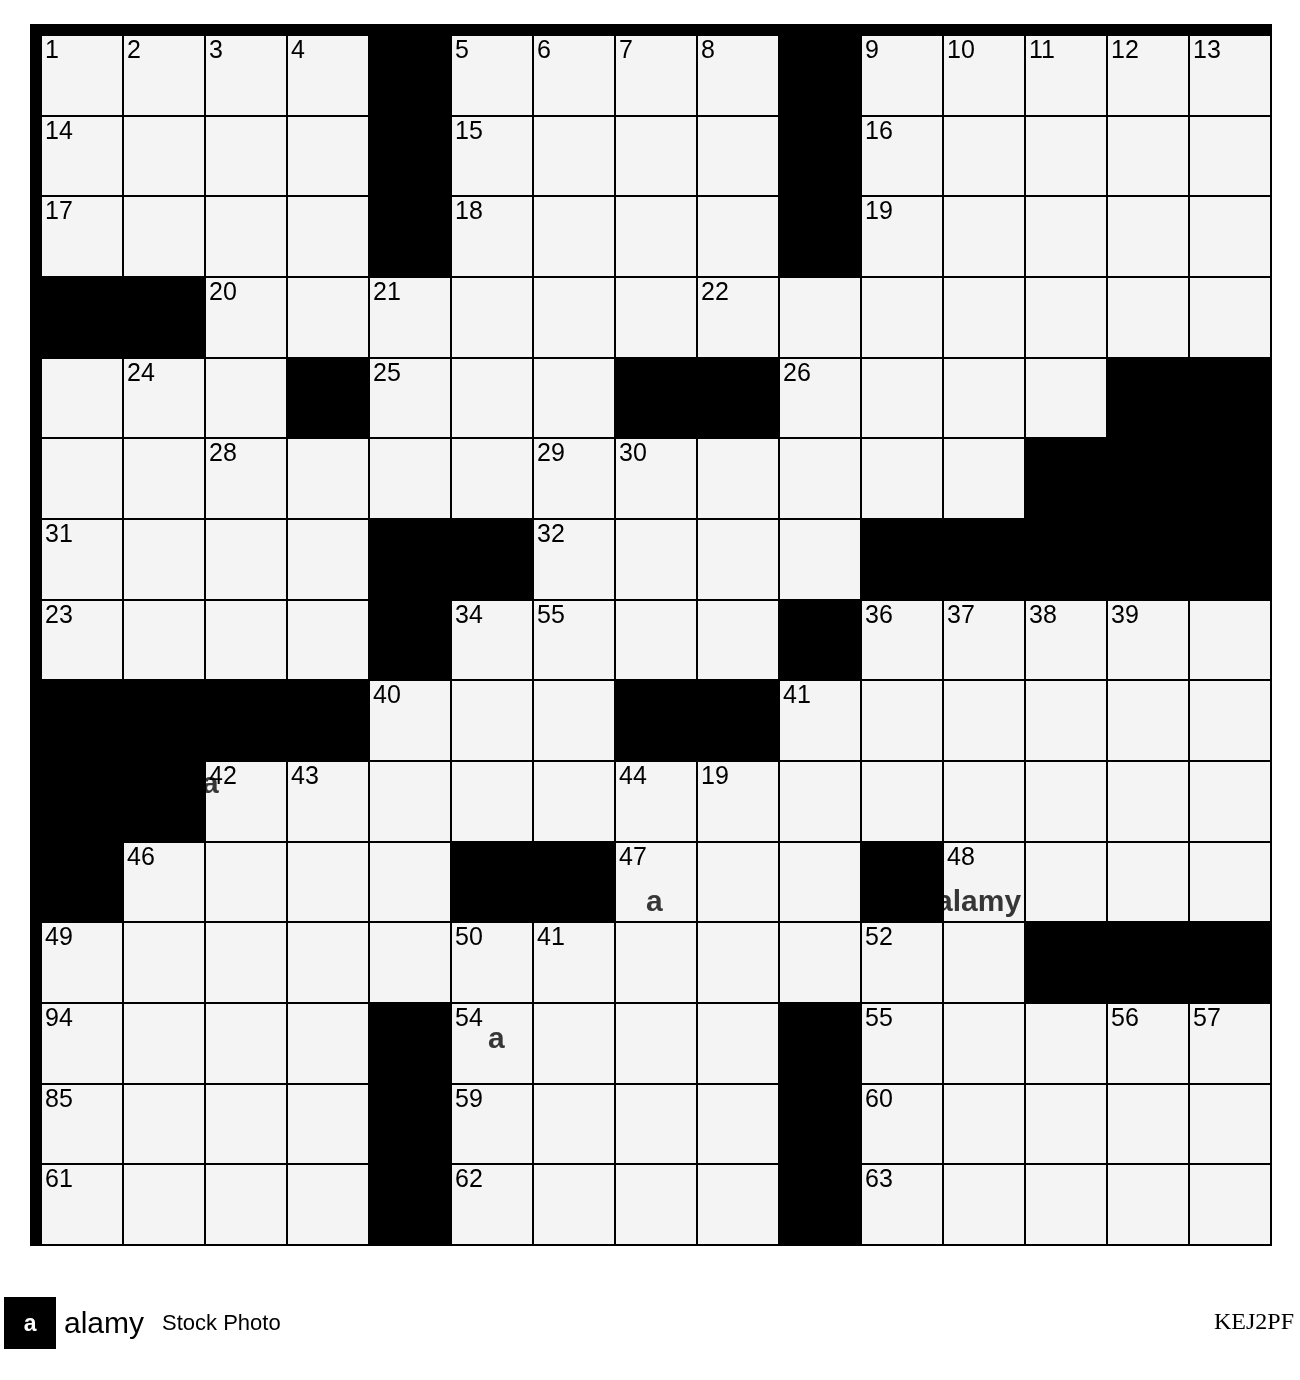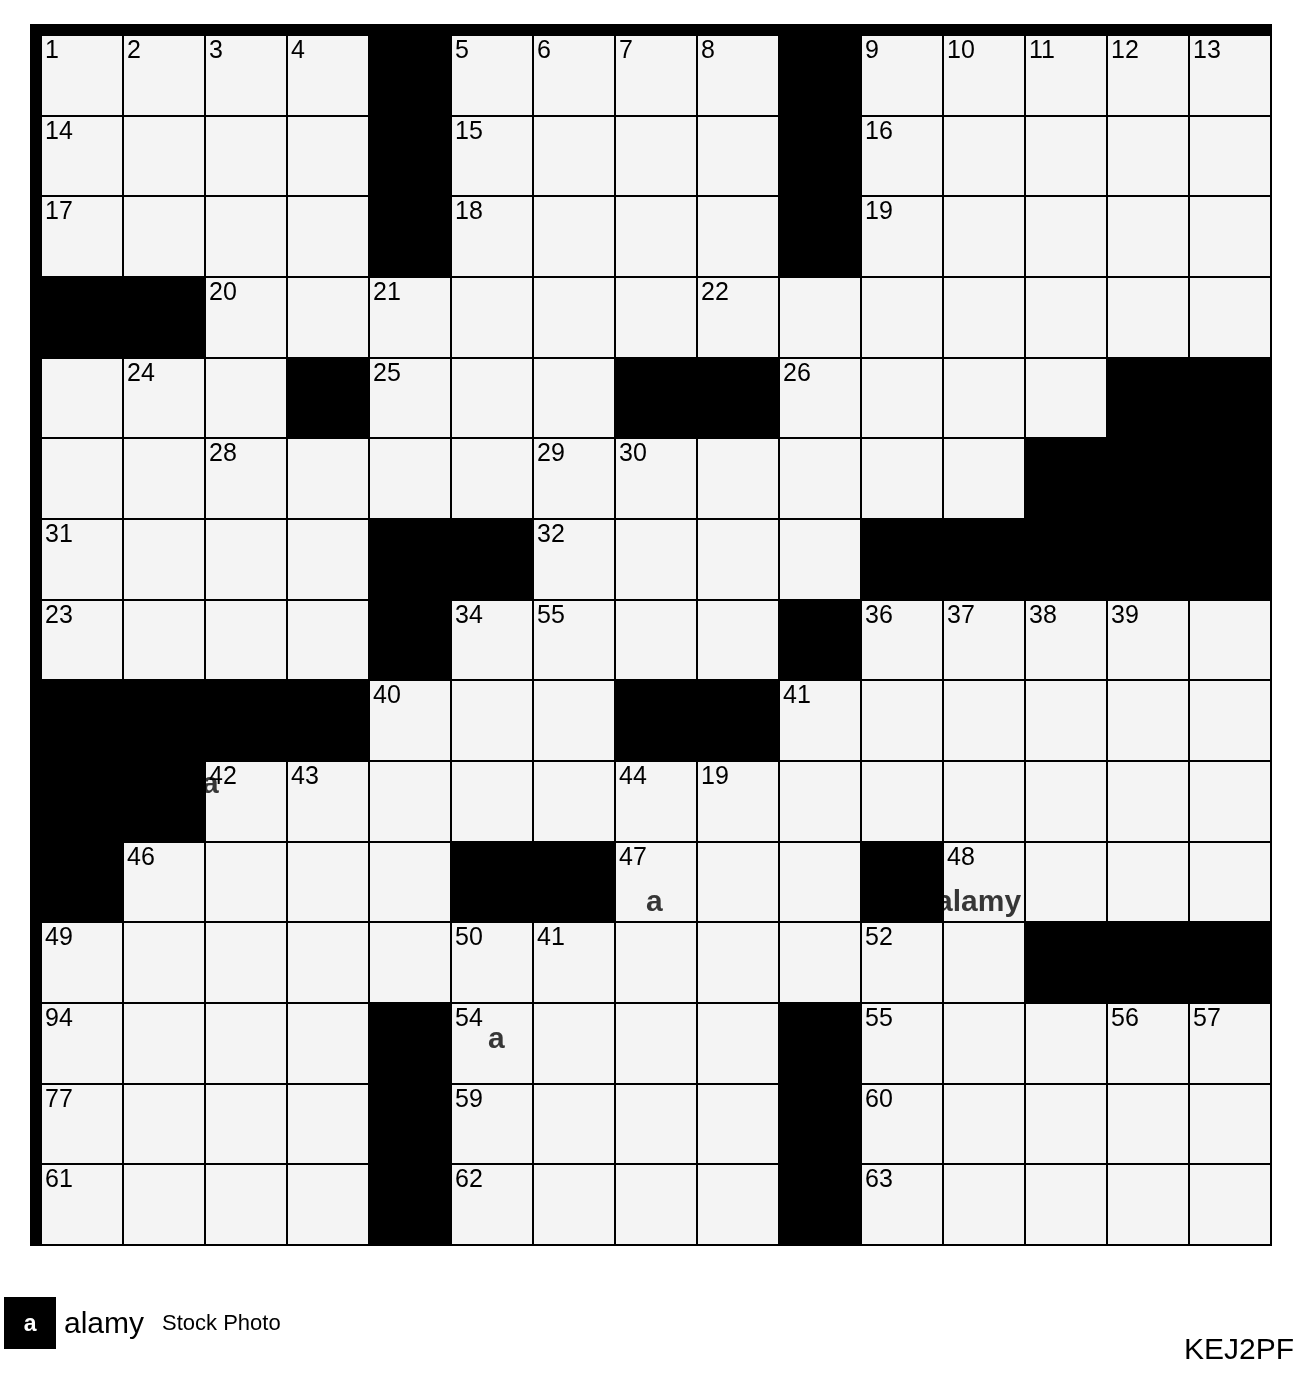--- a/index.html
+++ b/index.html
@@ -111,24 +111,23 @@
   #footer-caption {
     margin-left: 18px;
     font-size: 22px;
     color: #000000;
     font-family: Liberation Sans, sans-serif;
   }
   #footer-id {
     position: absolute;
     right: 6px;
     top: 18px;
-    font-size: 30px;
+    font-size: 24px;
     color: #000000;
-    font-family: Liberation Sans, sans-serif;
-    margin-top: 24px;
+    font-family: Liberation Serif, serif;
   }
   .bleed-watermark {
     position: absolute;
     color: rgba(0,0,0,0.78);
     font-size: 30px;
     font-weight: bold;
     font-family: "Liberation Sans", sans-serif;
     pointer-events: none;
   }
 </style>
@@ -439,21 +438,21 @@
           </div>
           <div class="cell"></div>
           <div class="cell"></div>
           <div class="cell">
             <span class="num">56</span>
           </div>
           <div class="cell">
             <span class="num">57</span>
           </div>
           <div class="cell">
-            <span class="num">77</span>
+            <span class="num">85</span>
           </div>
           <div class="cell"></div>
           <div class="cell"></div>
           <div class="cell"></div>
           <div class="cell block"></div>
           <div class="cell">
             <span class="num">59</span>
           </div>
           <div class="cell"></div>
           <div class="cell"></div>

